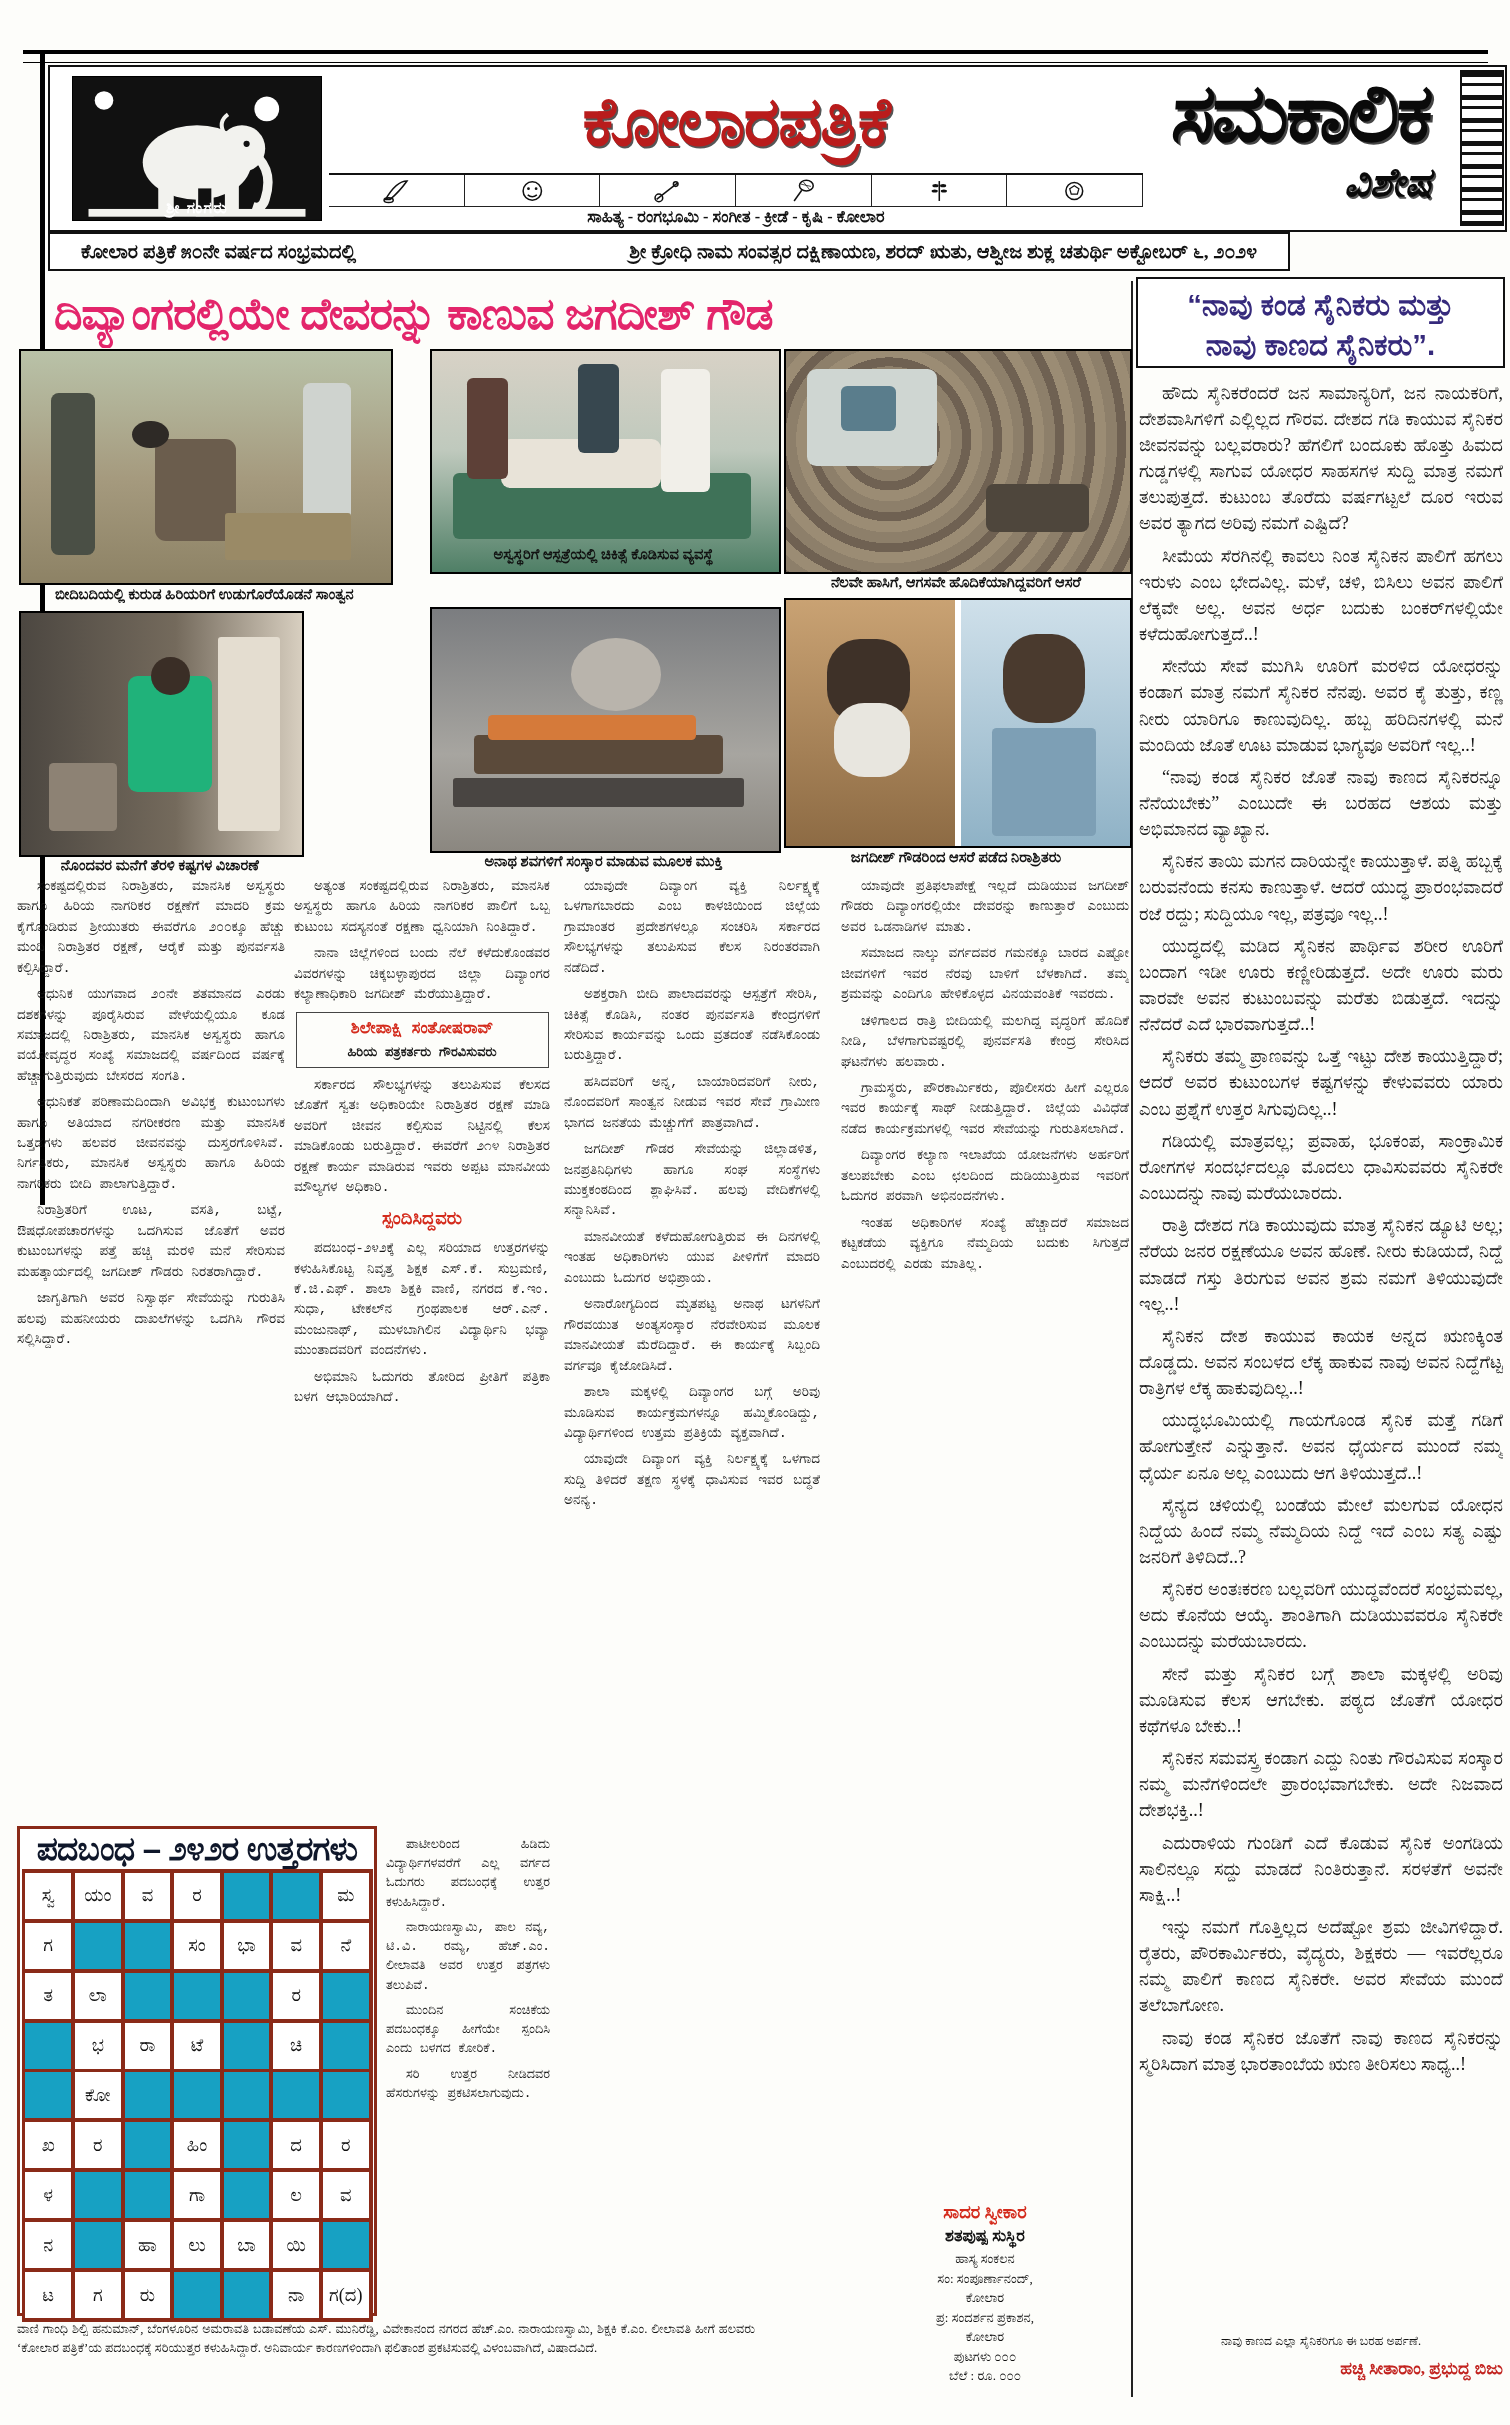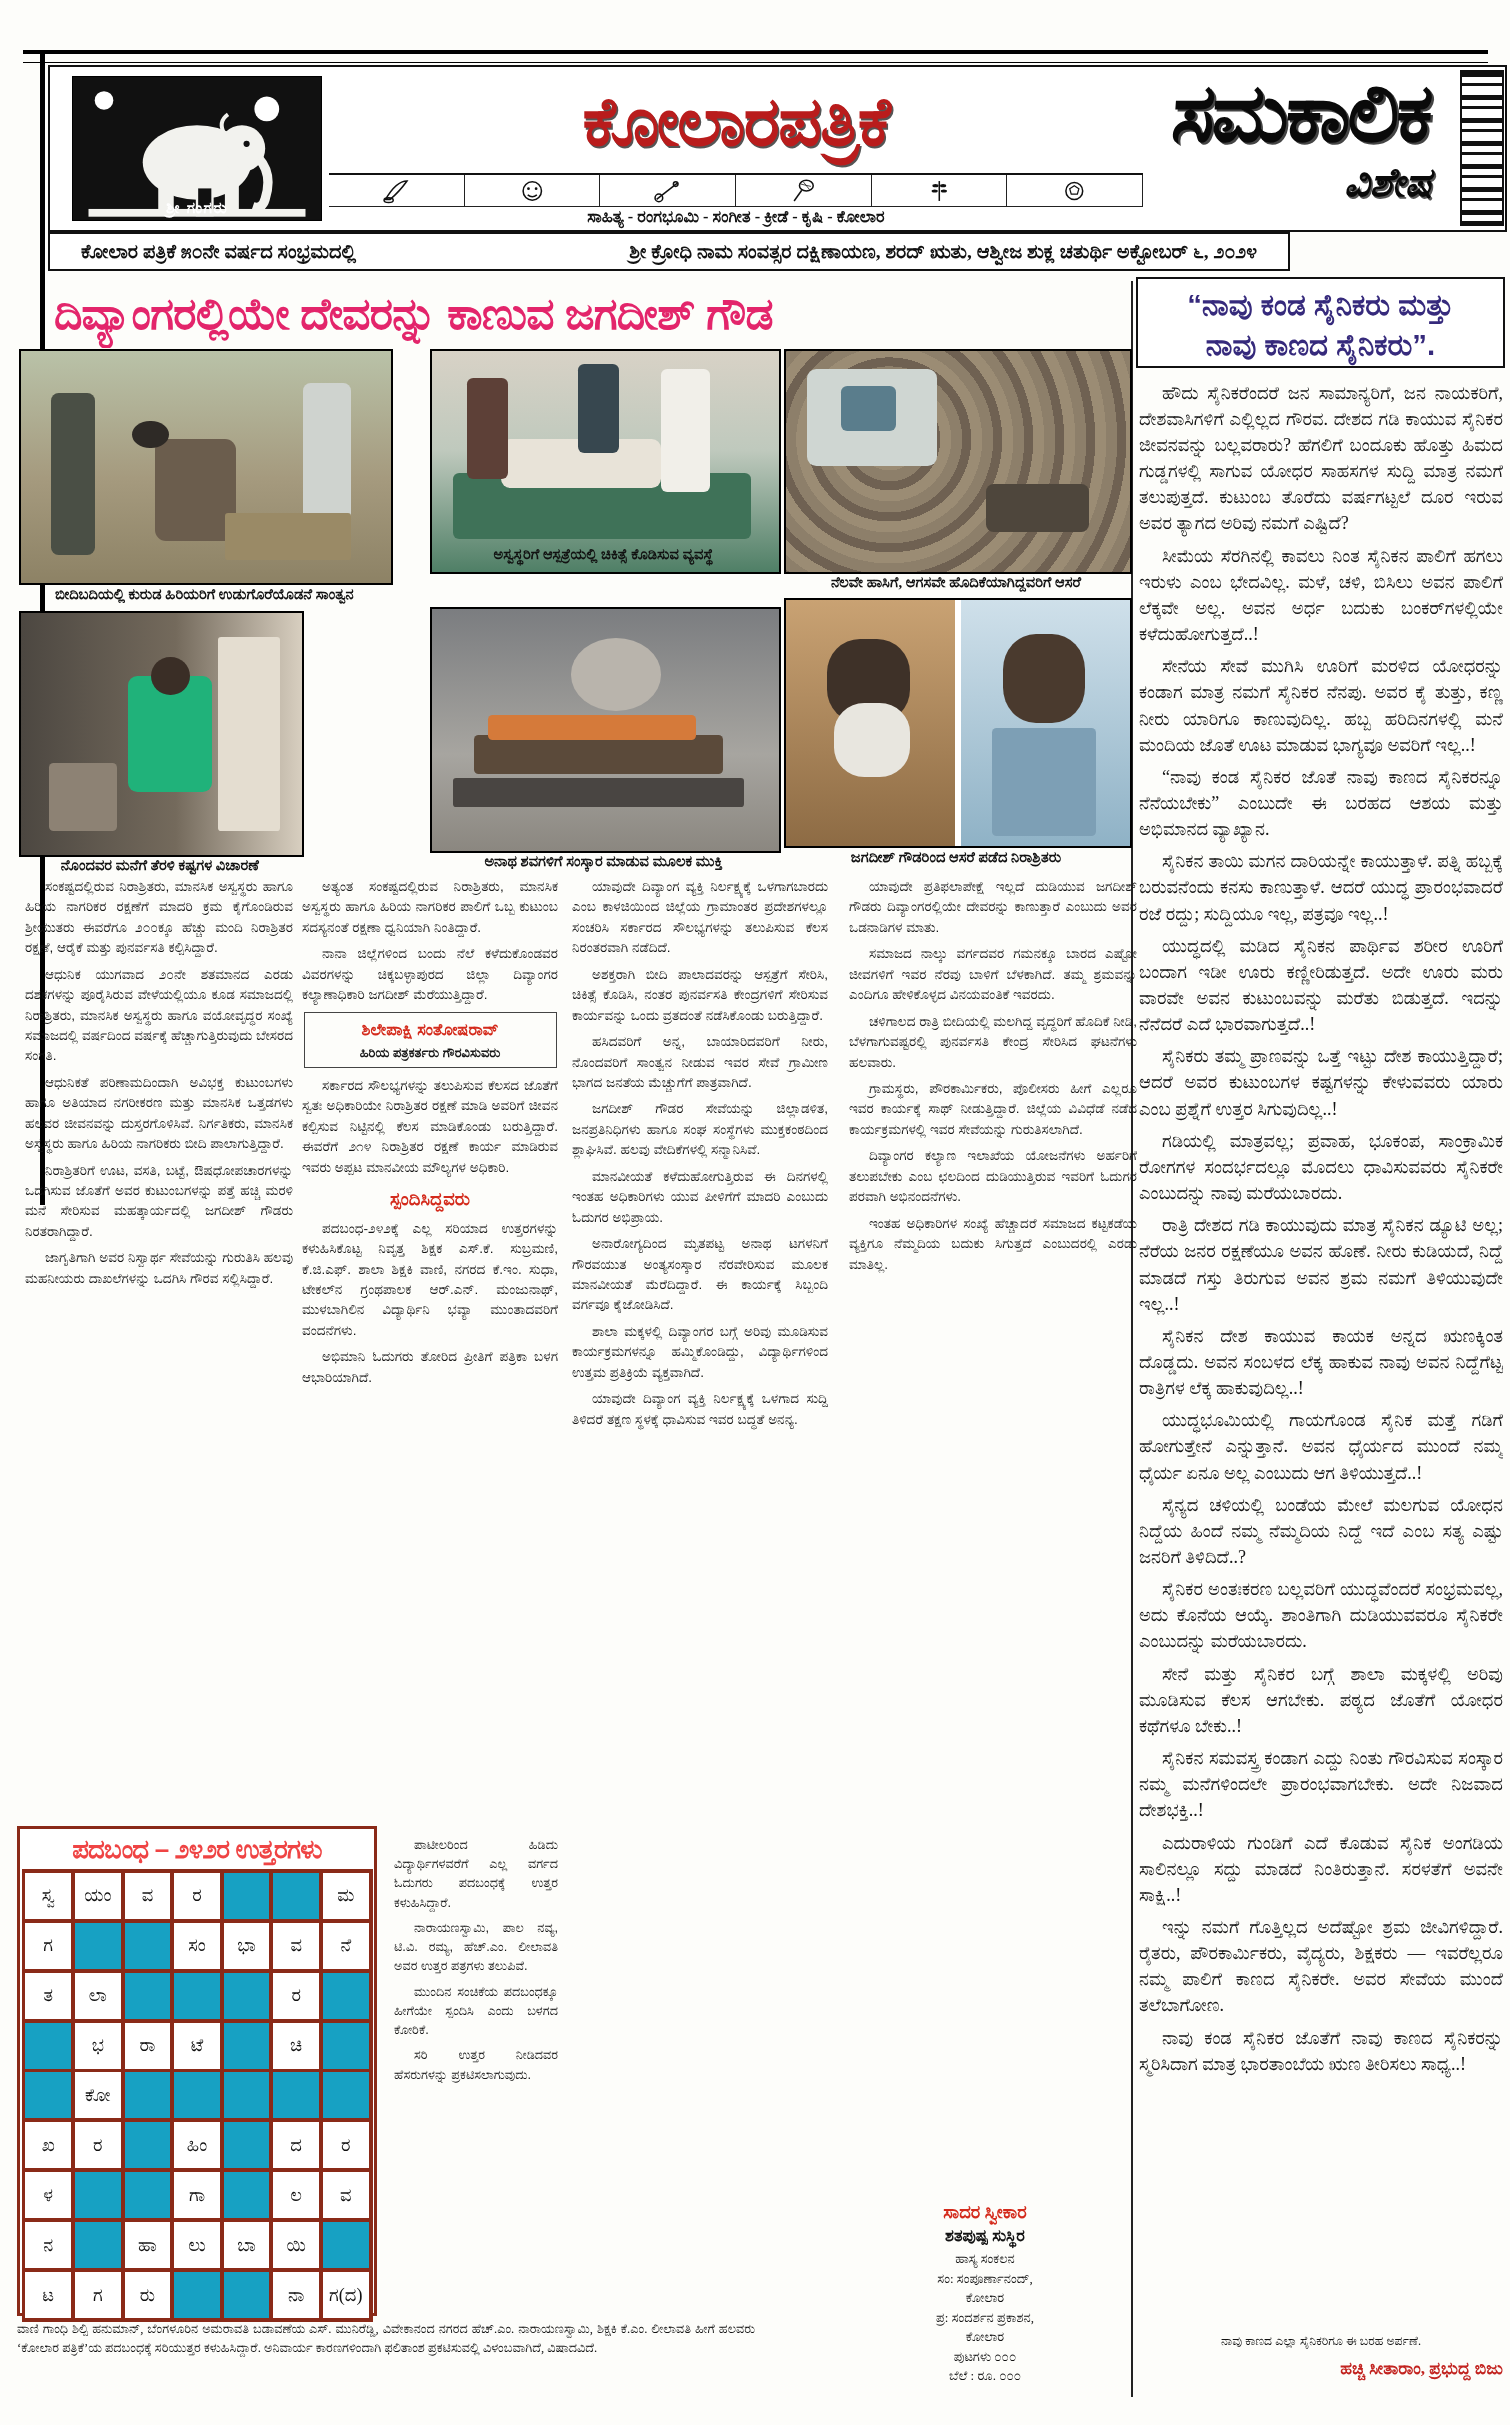--- a/index.html
+++ b/index.html
@@ -56,33 +56,33 @@
     font-weight:bold; font-size:29.4px; line-height:40px; text-align:center;}
 
   
   .photo{position:absolute; border:2.3px solid #000; overflow:hidden; background:#999;}
   .photo .fig{position:absolute;}
   .caption{position:absolute; text-align:center; font-weight:bold; font-size:14.7px;
     font-family:"Liberation Serif", serif; color:#111;}
 
   
   .col{position:absolute; overflow:hidden; text-align:justify;
-    font-family:Liberation Sans, sans-serif; font-size:13.6px; line-height:1.5; color:#161616;margin-left:8px;}
+    font-family:Liberation Mono, monospace; font-size:13.6px; line-height:1.5; color:#161616;}
   .col p{margin:0 0 6.2px 0; text-indent:20px;}
   .namebox{border:1.5px solid #444; margin:4.6px 1.5px 7.7px 1.5px; padding:4.6px 3.1px; text-align:center; text-indent:0;}
   .namebox .nb-name{color:#d42b1c; font-weight:bold; font-size:16.3px;}
   .namebox .nb-sub{font-weight:bold; font-size:13px; margin-top:1.5px;}
   .red-heading{color:#d42b1c; font-weight:bold; font-size:18px; text-align:center;
     margin:7.7px 0 6.2px 0; text-indent:0;}
 
   
   .xword{position:absolute; left:17px; top:1826px; width:360px; height:490px;
     border:3.1px solid #8a2a18; background:#fff; box-sizing:border-box;}
   .xword-title{height:40px; display:flex; align-items:center; justify-content:center;
-    color:#ef4444; font-weight:bold; font-size:26px; letter-spacing:-0.8px;}
+    color:#0f172a; font-weight:bold; font-size:33px; letter-spacing:-0.8px;}
   .xword-grid{display:grid; grid-template-columns:repeat(7,1fr);
     grid-auto-rows:46px; gap:3.9px; background:#8a2a18; padding:3.9px; margin:0 1.5px 1.5px 1.5px;}
   .xcell{background:#fff; display:flex; align-items:center; justify-content:center;
     font-size:18px; font-family:"Liberation Serif", serif; color:#111;}
   .xcell.block{background:#17a1c3;}
 
   
   .sadara{position:absolute; left:841px; top:2202px; width:288px; text-align:center;
     font-family:"Liberation Serif", serif;}
   .sadara .sd-title{color:#d42b1c; font-weight:bold; font-size:18px; margin-bottom:3.1px;}

